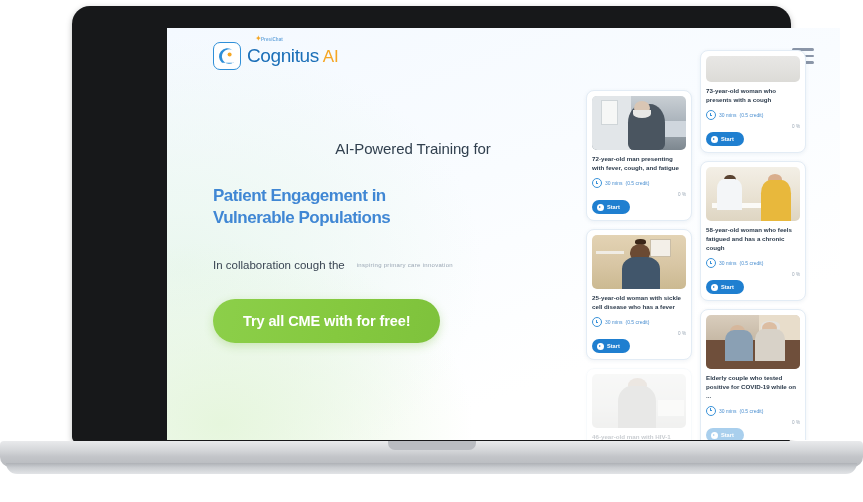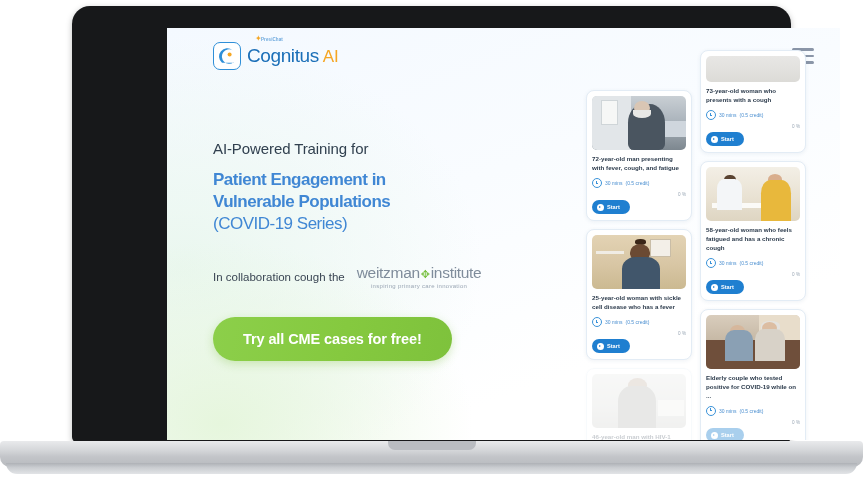--- a/index.html
+++ b/index.html
@@ -171,21 +171,22 @@
   #hero {
     position: absolute;
     left: 46px;
     top: 112px;
     width: 400px;
   }
   #hero-eyebrow {
     font-size: 15px;
     color: #31404f;
     letter-spacing: -0.1px;
-    margin-bottom: 12px;
+    margin-bottom: 28px;
+    text-align: center;
   }
   #hero-title {
     font-size: 17px;
     font-weight: bold;
     line-height: 1.28;
     color: #4087d4;
     letter-spacing: -0.5px;
   }
   #hero-title .line-3 {
     font-weight: normal;
@@ -444,34 +445,30 @@
             <span></span>
           </div>
         </div>
 
         <div id="hero">
           <div id="hero-eyebrow">AI-Powered Training for</div>
 
           <div id="hero-title">
             <div>Patient Engagement in</div>
             <div>Vulnerable Populations</div>
-            <div class="line-3">(COVID-19 Series)</div>
           </div>
 
           <div id="collab-row">
             <span id="collab-text">In collaboration cough the</span>
             <span id="weitzman-logo">
-              <span id="weitzman-name">
-                <span>weitzman</span><span id="weitzman-star">✥</span><span>institute</span>
-              </span>
               <div id="weitzman-tagline">inspiring primary care innovation</div>
             </span>
           </div>
 
-          <button id="cta-button">Try all CME cases for free!</button>
+          <button id="cta-button">Try all CME with for free!</button>
         </div>
 
         <div class="card-column" id="column-left">
 
           <div class="case-card">
             <div class="case-thumb">
               <div class="scene scene-a">
                 <div class="wall"></div>
                   <div class="window"></div>
                 <div class="bed"></div>

